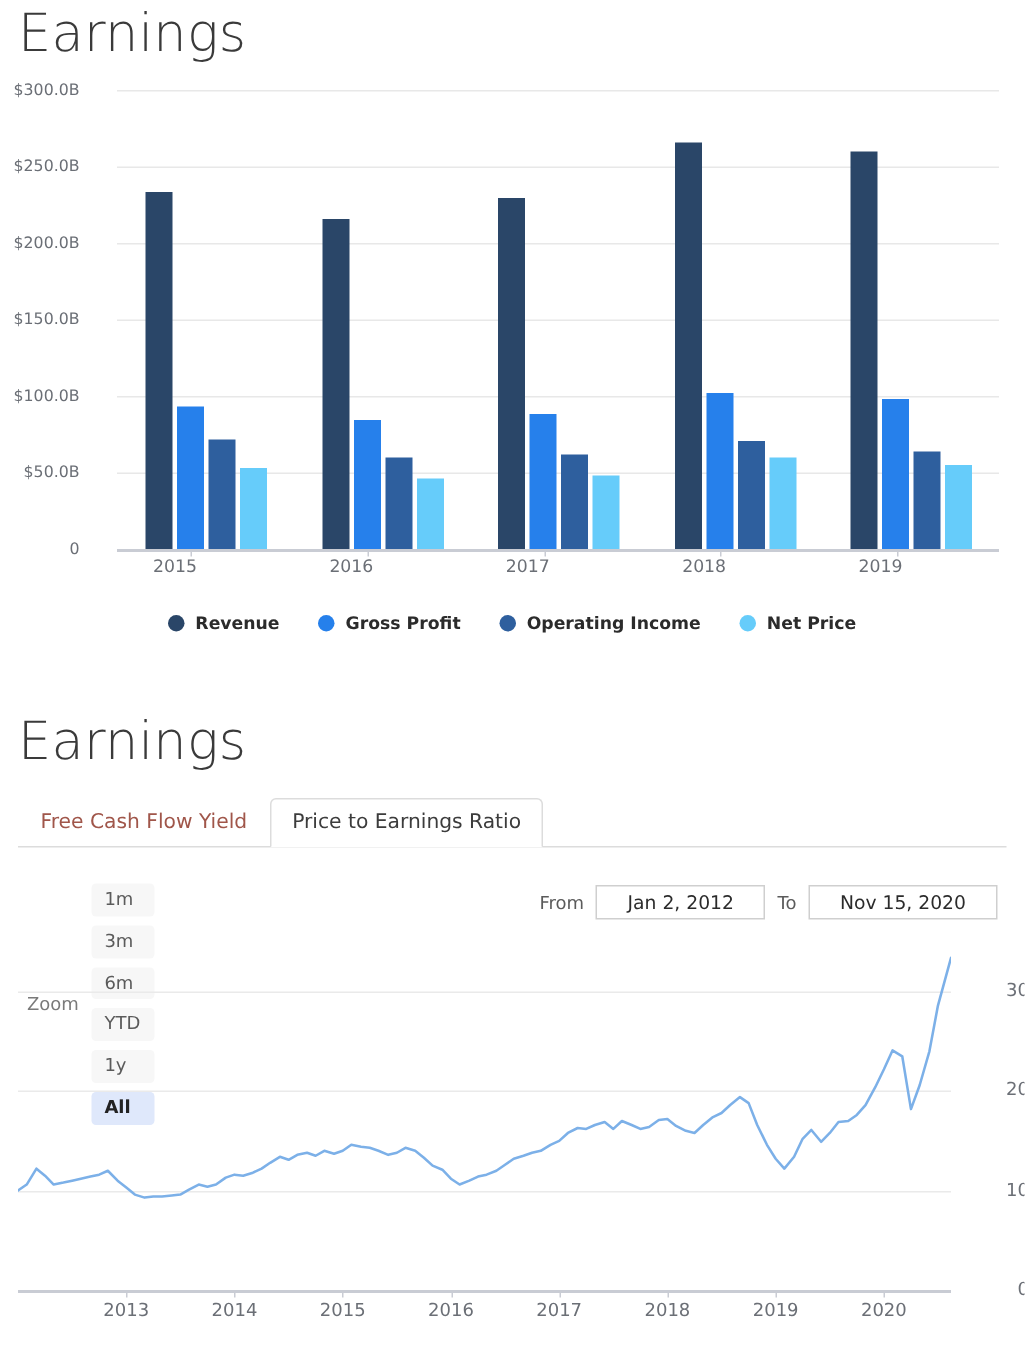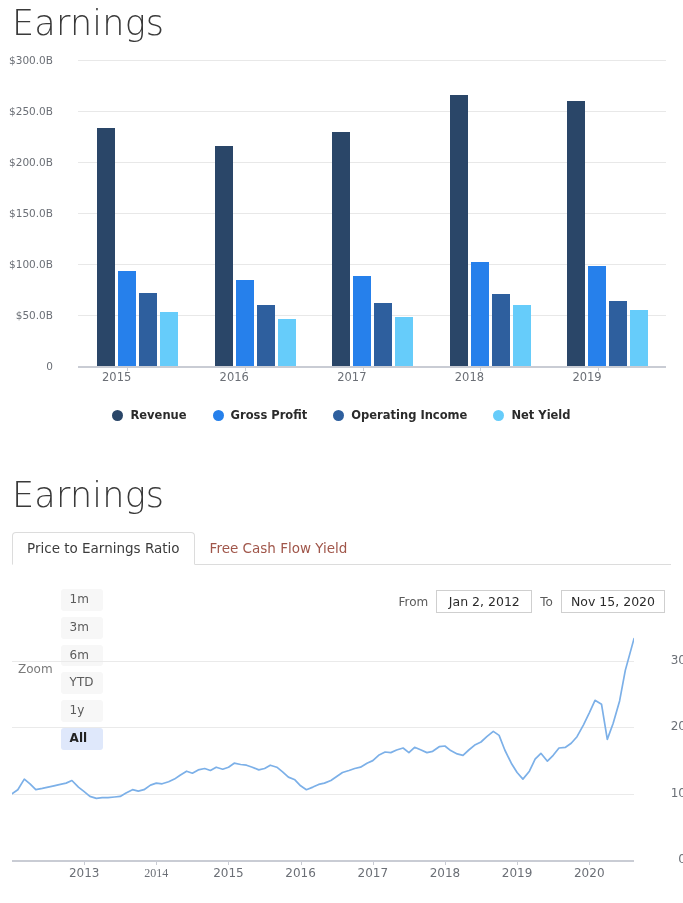--- a/index.html
+++ b/index.html
@@ -159,21 +159,21 @@
   .zoom-btn.selected {
     background: #dfe8fb;
     color: #222;
     font-weight: bold;
   }
   .range-wrap { position: absolute; right: 6px; top: 1px; display: flex; align-items: center; gap: 8px; }
   .range-label { color: #5b5b5b; font-size: 12px; }
   .date-box {
     border: 1px solid #cfcfcf;
     background: #fff;
-    padding: 3px 9px;
+    padding: 3px 20px;
     font-size: 12.5px;
     color: #2b2b2b;
     min-width: 96px;
     text-align: center;
     cursor: text;
   }
 
   
   .line-chart-area {
     position: absolute;
@@ -289,29 +289,29 @@
       <div class="legend-item">
         <span class="legend-dot" style="background: rgb(38, 128, 235);"></span>
         <span>Gross Profit</span>
       </div>
       <div class="legend-item">
         <span class="legend-dot" style="background: rgb(46, 95, 158);"></span>
         <span>Operating Income</span>
       </div>
       <div class="legend-item">
         <span class="legend-dot" style="background: rgb(102, 204, 250);"></span>
-        <span>Net Yield</span>
+        <span>Net Price</span>
       </div>
     </div>
 
   <h1 class="section-title" id="valuation-title">Earnings</h1>
 
   <div class="tabs" id="valuation-tabs">
+      <div class="tab inactive">Free Cash Flow Yield</div>
       <div class="tab active">Price to Earnings Ratio</div>
-      <div class="tab inactive">Free Cash Flow Yield</div>
     </div>
 
   <div class="controls">
     <div class="zoom-wrap">
       <span class="zoom-label">Zoom</span>
       <span id="zoom-buttons" style="display:flex;gap:6px;flex-direction:column;">
           <span class="zoom-btn">1m</span>
           <span class="zoom-btn">3m</span>
           <span class="zoom-btn">6m</span>
           <span class="zoom-btn">YTD</span>
@@ -336,21 +336,21 @@
         <div class="lgrid" style="top: 165.714px;"></div>
         <div class="lytick" style="top: 165.714px;">10</div>
         <div class="lgrid baseline" style="top: 232px;"></div>
         <div class="lytick" style="top: 232px;">0</div>
         <svg width="622" height="232" viewBox="0 0 622 232" style="position: absolute; left: 0px; top: 0px;">
           <polyline points="0.0,165.7 5.8,161.7 12.3,151.1 18.0,155.8 23.8,161.7 30.3,160.4 36.1,159.1 41.9,157.8 48.3,156.4 54.1,155.1 59.9,152.5 66.4,159.1 72.2,163.7 77.9,168.4 84.4,170.4 90.2,169.7 96.0,169.7 102.5,169.0 108.2,168.4 114.0,165.1 120.5,161.7 126.3,163.1 132.0,161.7 138.5,157.1 144.3,155.1 150.1,155.8 156.6,153.8 162.4,151.1 168.1,147.2 174.6,143.2 180.4,145.2 186.2,141.9 192.7,140.5 198.4,142.5 204.2,139.2 210.7,141.2 216.5,139.2 222.2,135.2 228.7,136.5 234.5,137.2 240.3,139.2 246.8,141.9 252.6,140.5 258.3,137.2 264.8,139.2 270.6,143.8 276.4,149.1 282.9,151.8 288.6,157.8 294.4,161.7 300.9,159.1 306.7,156.4 312.4,155.1 318.9,152.5 324.7,148.5 330.5,144.5 337.0,142.5 342.7,140.5 348.5,139.2 355.0,135.2 360.8,132.6 366.6,127.3 373.1,124.0 378.8,124.6 384.6,122.0 391.1,120.0 396.9,124.6 402.6,119.3 409.1,122.0 414.9,124.6 420.7,123.3 427.2,118.7 432.9,118.0 438.7,122.6 445.2,125.9 451.0,127.3 456.8,122.0 463.3,116.7 469.0,114.0 474.8,108.7 481.3,103.4 487.1,107.4 492.8,122.0 499.3,135.2 505.1,144.5 510.9,151.1 517.4,143.2 523.1,131.2 528.9,125.3 535.4,133.2 541.2,127.3 547.0,120.0 553.5,119.3 559.2,115.3 565.0,108.7 571.5,96.8 577.3,84.8 583.0,72.3 589.5,76.2 595.3,111.4 601.1,95.5 607.6,72.9 613.3,42.4 622.0,10.6" fill="none" stroke="#7cb0e8" stroke-width="1.7" stroke-linejoin="round" stroke-linecap="round"></polyline>
         </svg>
       </div>
     <div class="lxlabels" id="line-xlabels">
         <div class="lxlabel" style="left: 72.1578px;">2013</div>
-        <div class="lxlabel" style="left: 144.316px; font-family: Liberation Serif, serif;">2014</div>
+        <div class="lxlabel" style="left: 144.316px;">2014</div>
         <div class="lxlabel" style="left: 216.473px;">2015</div>
         <div class="lxlabel" style="left: 288.631px;">2016</div>
         <div class="lxlabel" style="left: 360.789px;">2017</div>
         <div class="lxlabel" style="left: 432.947px;">2018</div>
         <div class="lxlabel" style="left: 505.104px;">2019</div>
         <div class="lxlabel" style="left: 577.262px;">2020</div>
       </div>
   <div class="lxtick" style="left: 84.1578px;"></div>
       <div class="lxtick" style="left: 156.316px;"></div>
       <div class="lxtick" style="left: 228.473px;"></div>

